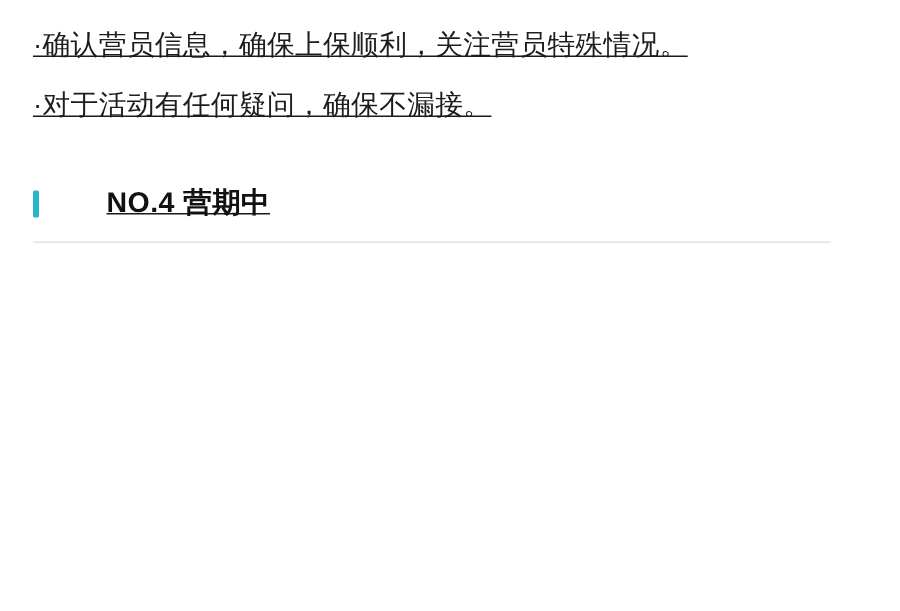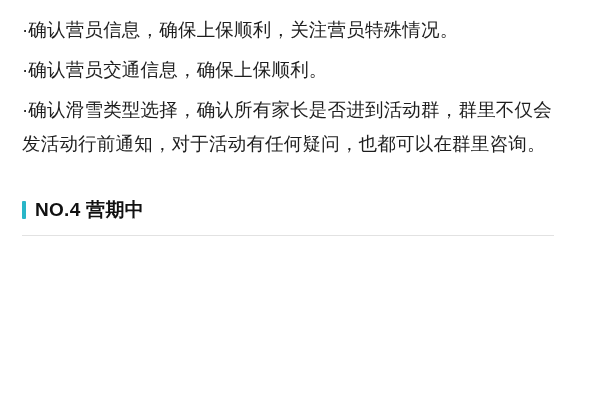--- a/index.html
+++ b/index.html
@@ -13,20 +13,21 @@
     font-family: "Liberation Sans", "DejaVu Sans", sans-serif;
     color: #1a1a1a;
     overflow: hidden;
   }
   .page {
     width: 576px;
     height: 407px;
     position: relative;
     box-sizing: border-box;
     padding: 0 22px;
+    text-decoration: underline;
   }
   .para {
     font-size: 18.5px;
     line-height: 34px;
     letter-spacing: 0.2px;
     color: #1d1d1d;
     margin: 0;
     padding: 0;
     font-weight: 500;
   }
@@ -34,20 +35,21 @@
     margin-top: 6px;
   }
   .block-top {
     padding-top: 13px;
   }
   .section-head {
     margin-top: 36px;
     display: flex;
     align-items: center;
     height: 26px;
+    gap: 36px;
   }
   .section-bar {
     width: 4px;
     height: 18px;
     background: #29b6c8;
     margin-right: 9px;
     flex: 0 0 auto;
     border-radius: 1px;
   }
   .section-title {
@@ -67,22 +69,21 @@
     padding-top: 17px;
   }
 </style>
 </head>
 <body>
 
 <div class="page">
 
   <div class="block-top">
     <p class="para">·确认营员信息，确保上保顺利，关注营员特殊情况。</p>
-    <p class="para">·确认营员交通信息，确保上保顺利。</p>
-    <p class="para">·确认滑雪类型选择，确认所有家长是否进到活动群，群里不仅会发活动行前通知，对于活动有任何疑问，也都可以在群里咨询。</p>
+    <p class="para">·对于活动有任何疑问，确保不漏接。</p>
   </div>
 
   <div class="section-head">
     <span class="section-bar"></span>
     <span class="section-title">NO.4 营期中</span>
   </div>
 
   <div class="divider"></div>
 
 

